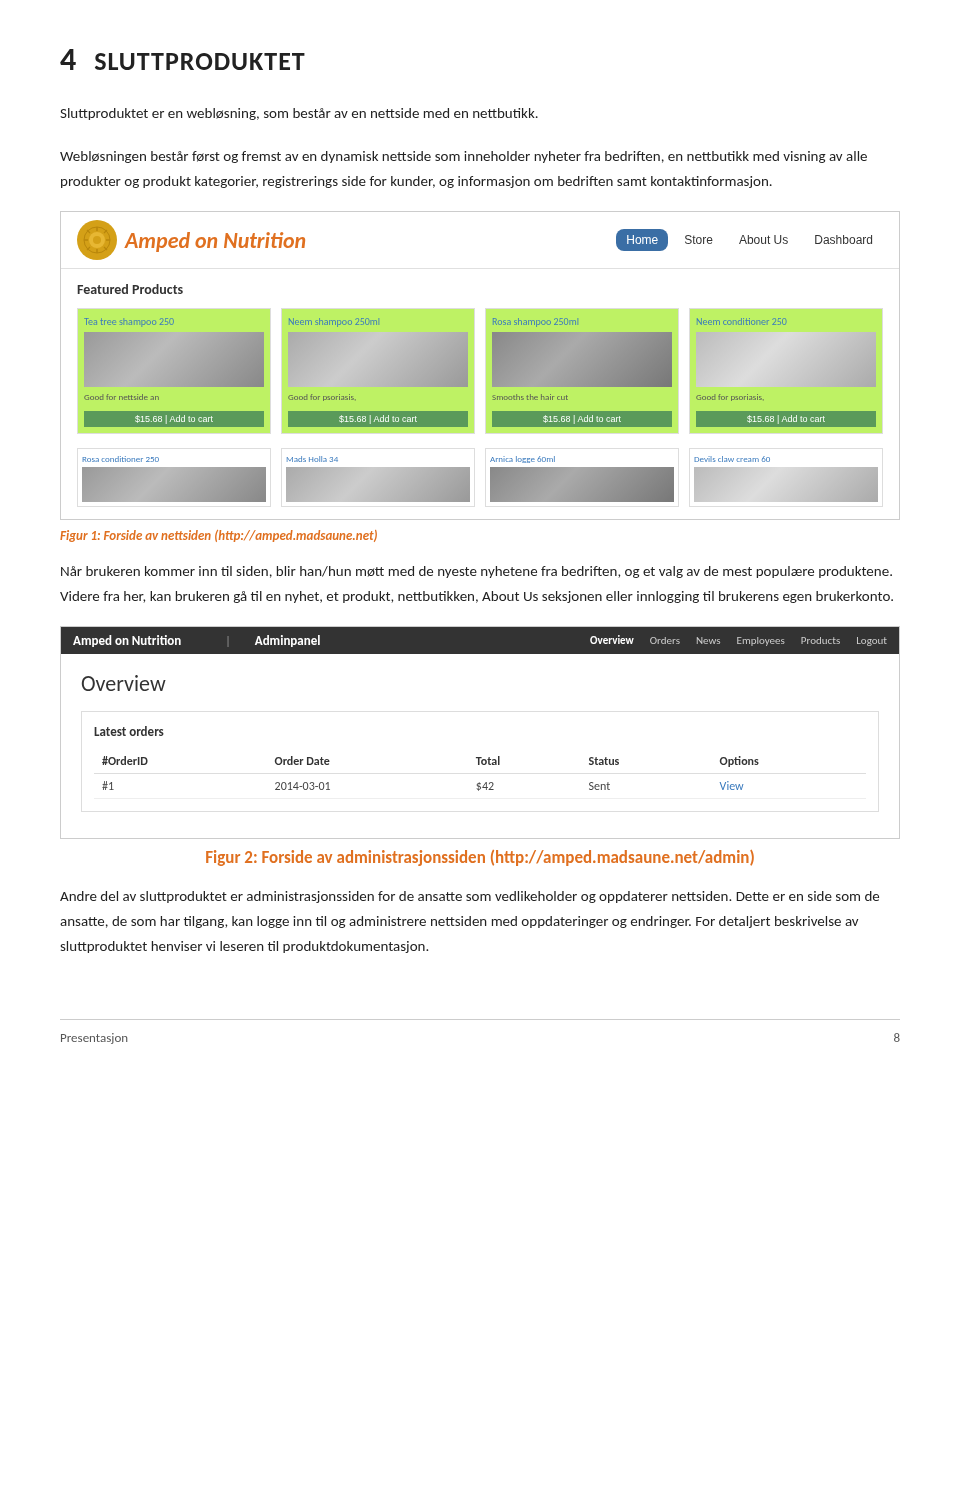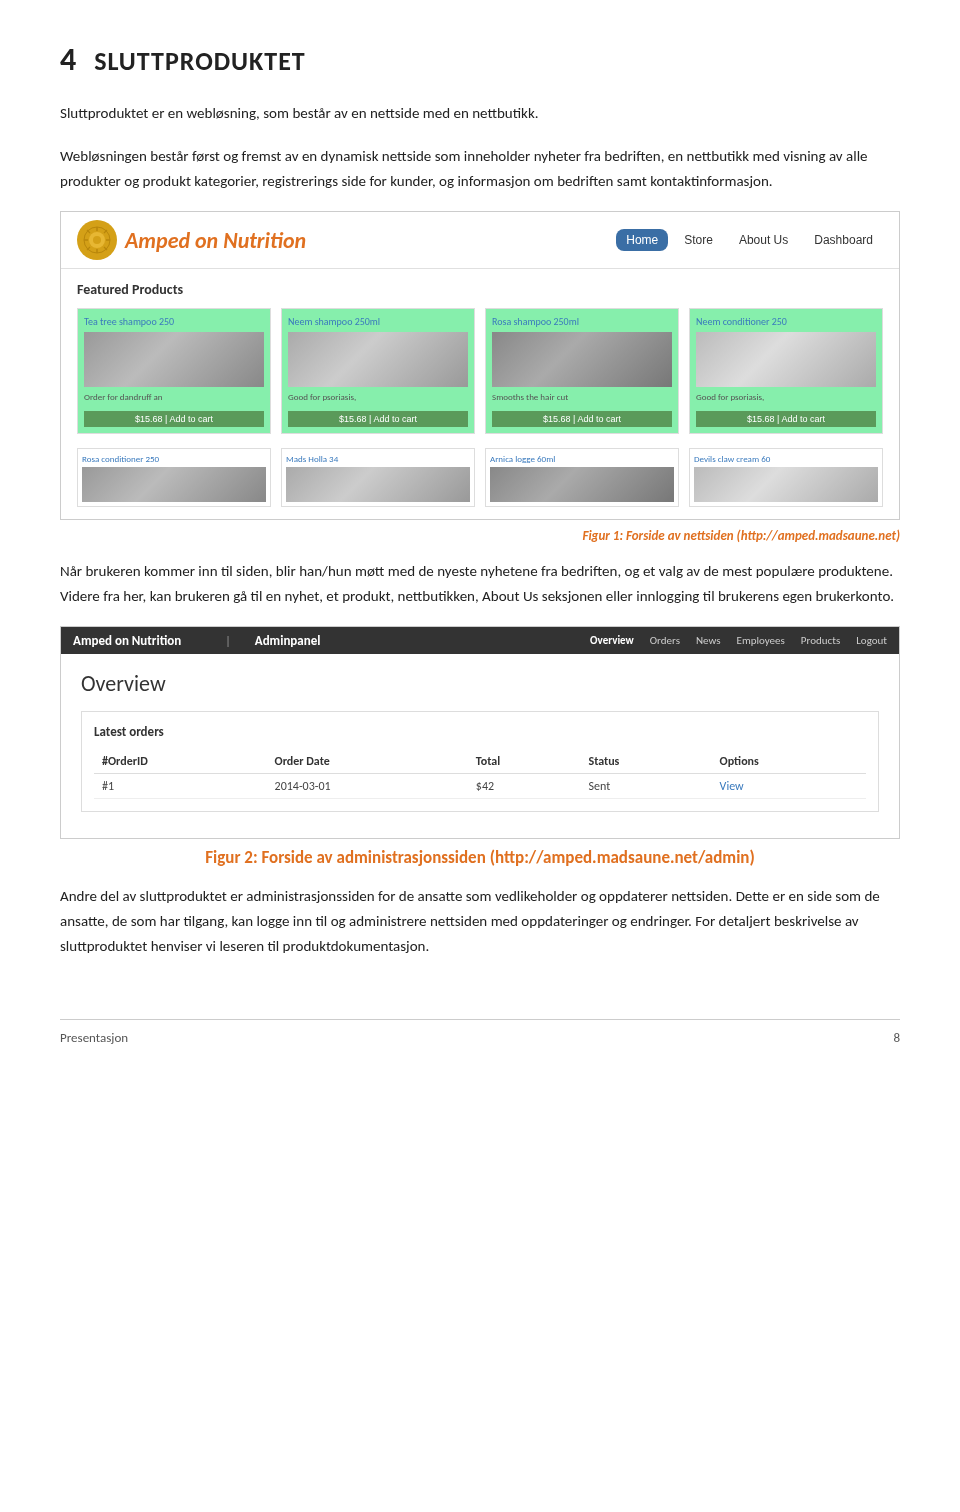--- a/index.html
+++ b/index.html
@@ -110,21 +110,21 @@
       margin-bottom: 10px;
     }
     .products-grid {
       display: grid;
       grid-template-columns: repeat(4, 1fr);
       gap: 10px;
     }
     .product-card {
       border: 1px solid #ddd;
       padding: 6px;
-      background: #86efac;
+      background: #bef264;
     }
     .product-name {
       font-size: 10px;
       color: #3a7abd;
       margin-bottom: 4px;
       white-space: nowrap;
       overflow: hidden;
       text-overflow: ellipsis;
     }
     .product-image {
@@ -174,21 +174,20 @@
       margin-top: 3px;
     }
 
     
     .figure-caption {
       font-size: 13px;
       color: #e07020;
       font-style: italic;
       font-weight: 600;
       margin: 6px 0 16px 0;
-      text-align: right;
     }
 
     
     .admin-mockup {
       border: 1px solid #ccc;
       margin: 16px 0 8px 0;
       background: #fff;
       overflow: hidden;
     }
     .admin-navbar {
@@ -343,21 +342,21 @@
     </div>
   </div>
 
   <div class="featured-products">
     <div class="featured-title">Featured Products</div>
     <div class="products-grid">
 
       <div class="product-card">
         <div class="product-name">Tea tree shampoo 250</div>
         <div class="product-image gray-image"></div>
-        <div class="product-desc">Order for dandruff an</div>
+        <div class="product-desc">Good for nettside an</div>
         <button class="product-btn">$15.68 | Add to cart</button>
       </div>
 
       <div class="product-card">
         <div class="product-name">Neem shampoo 250ml</div>
         <div class="product-image gray-image-2"></div>
         <div class="product-desc">Good for psoriasis,</div>
         <button class="product-btn">$15.68 | Add to cart</button>
       </div>
 

